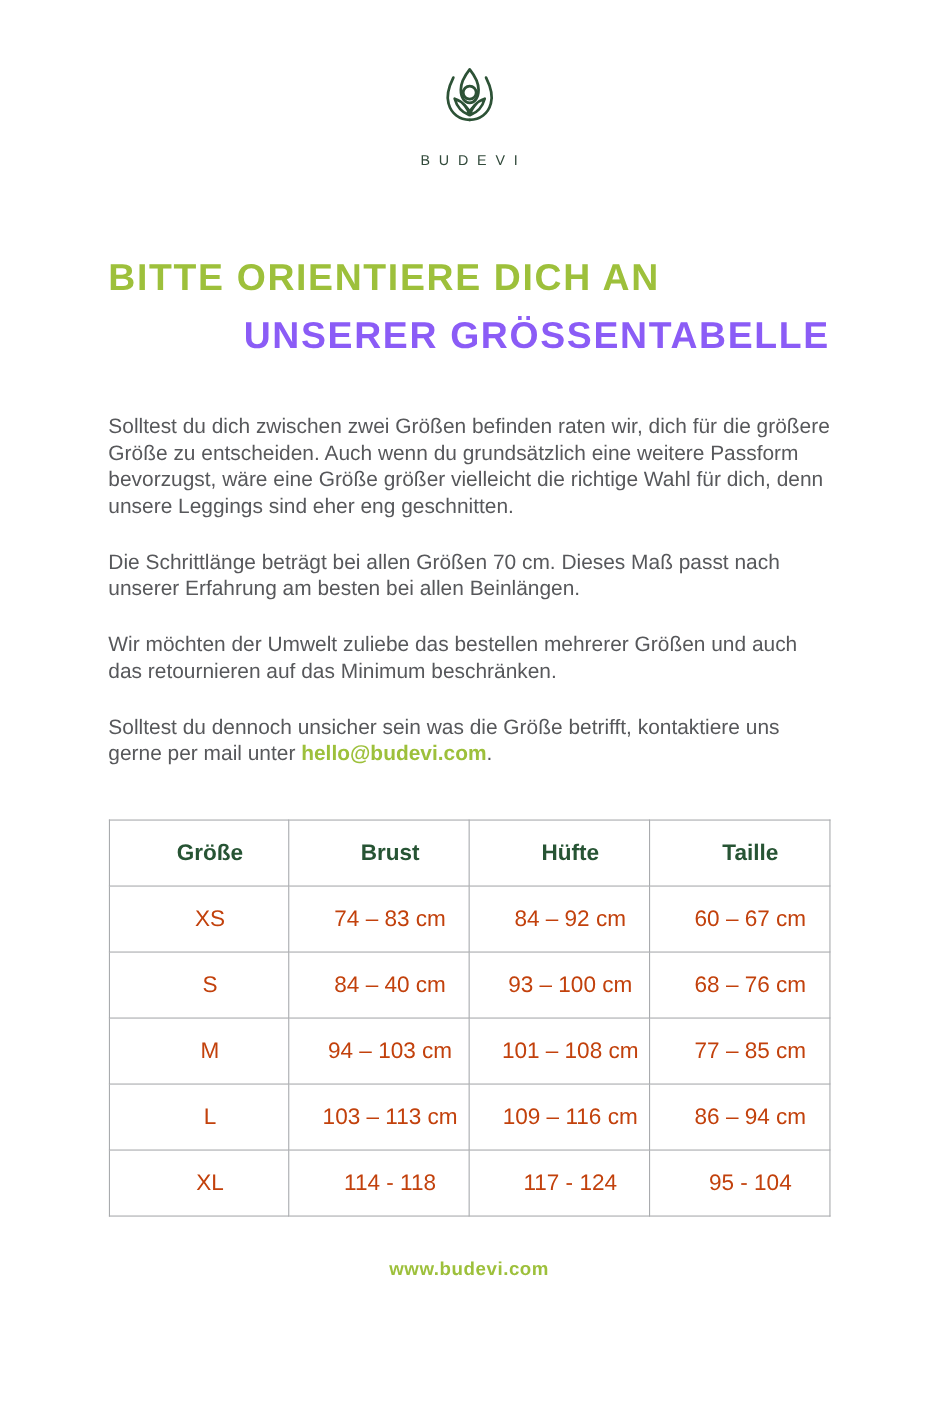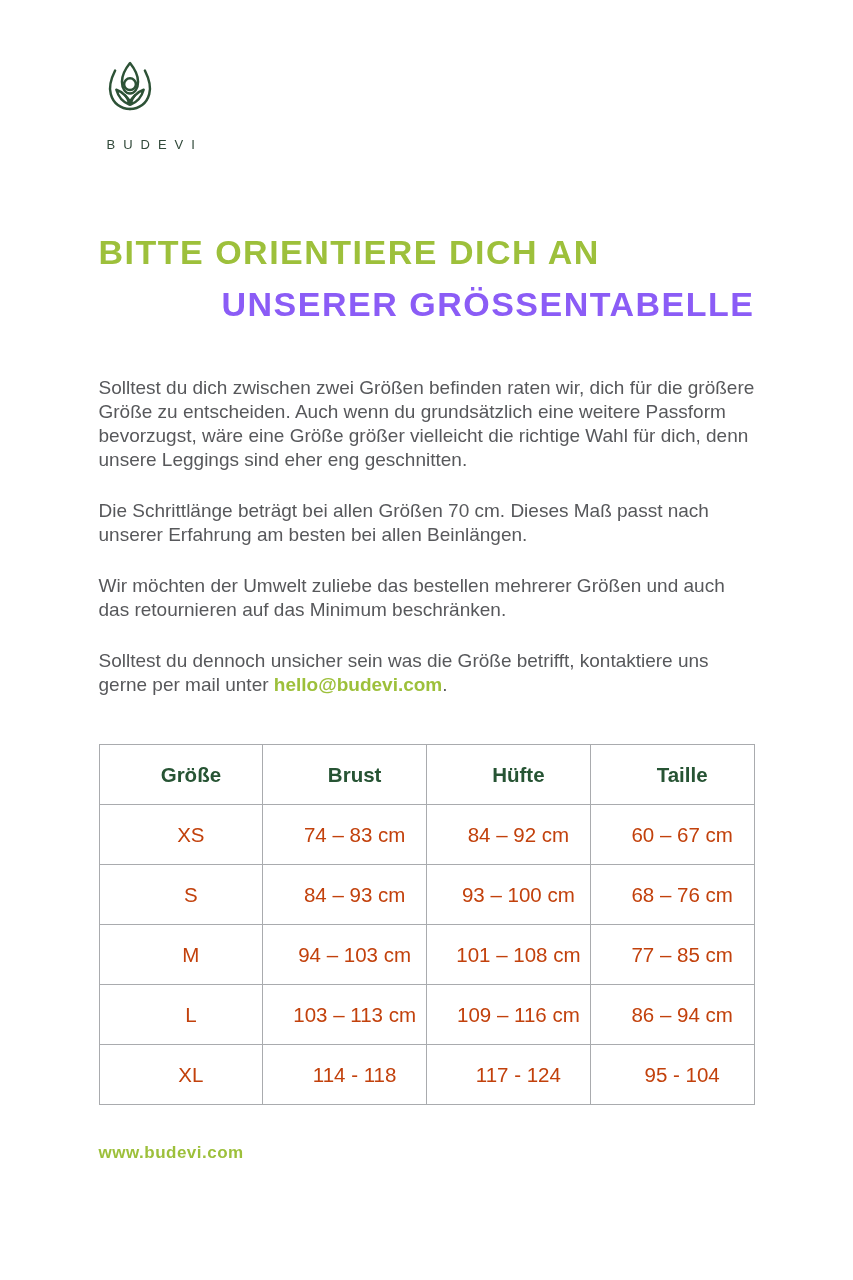--- a/index.html
+++ b/index.html
@@ -17,21 +17,21 @@
     position: relative;
   }
   .content {
     width: 656px;
     margin: 0 auto;
   }
 
   
   .logo-block {
     padding-top: 56px;
-    text-align: left;
+    text-align: center;
   }
   .logo-icon svg {
     width: 62px;
     height: 70px;
     display: inline-block;
   }
   .brand-name {
     margin-top: 7px;
     font-size: 13px;
     font-weight: 500;
@@ -88,21 +88,21 @@
     font-weight: bold;
   }
   .size-table td {
     color: #c2410c;
     font-weight: normal;
   }
 
   
   .footer {
     margin-top: 38px;
-    text-align: left;
+    text-align: center;
   }
   .footer-url {
     color: #9dc03b;
     font-weight: bold;
     font-size: 17px;
     letter-spacing: 0.5px;
     text-decoration: none;
   }
 </style>
 </head>
@@ -156,21 +156,21 @@
       </thead>
       <tbody>
         <tr>
           <td>XS</td>
           <td>74 – 83 cm</td>
           <td>84 – 92 cm</td>
           <td>60 – 67 cm</td>
         </tr>
         <tr>
           <td>S</td>
-          <td>84 – 93 cm</td>
+          <td>84 – 40 cm</td>
           <td>93 – 100 cm</td>
           <td>68 – 76 cm</td>
         </tr>
         <tr>
           <td>M</td>
           <td>94 – 103 cm</td>
           <td>101 – 108 cm</td>
           <td>77 – 85 cm</td>
         </tr>
         <tr>

